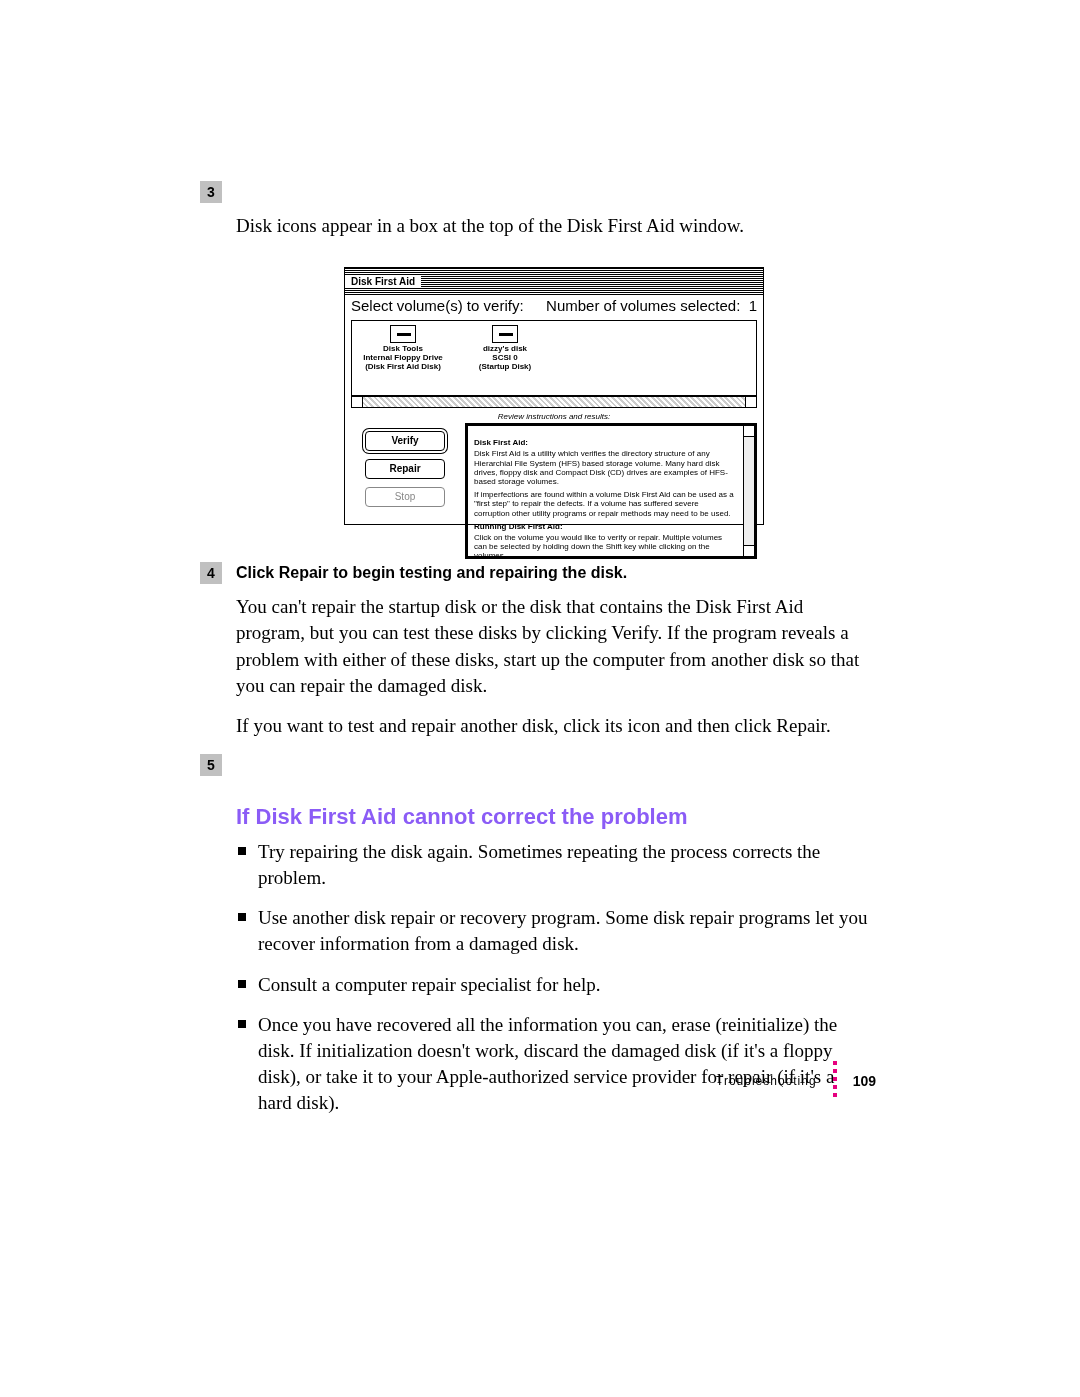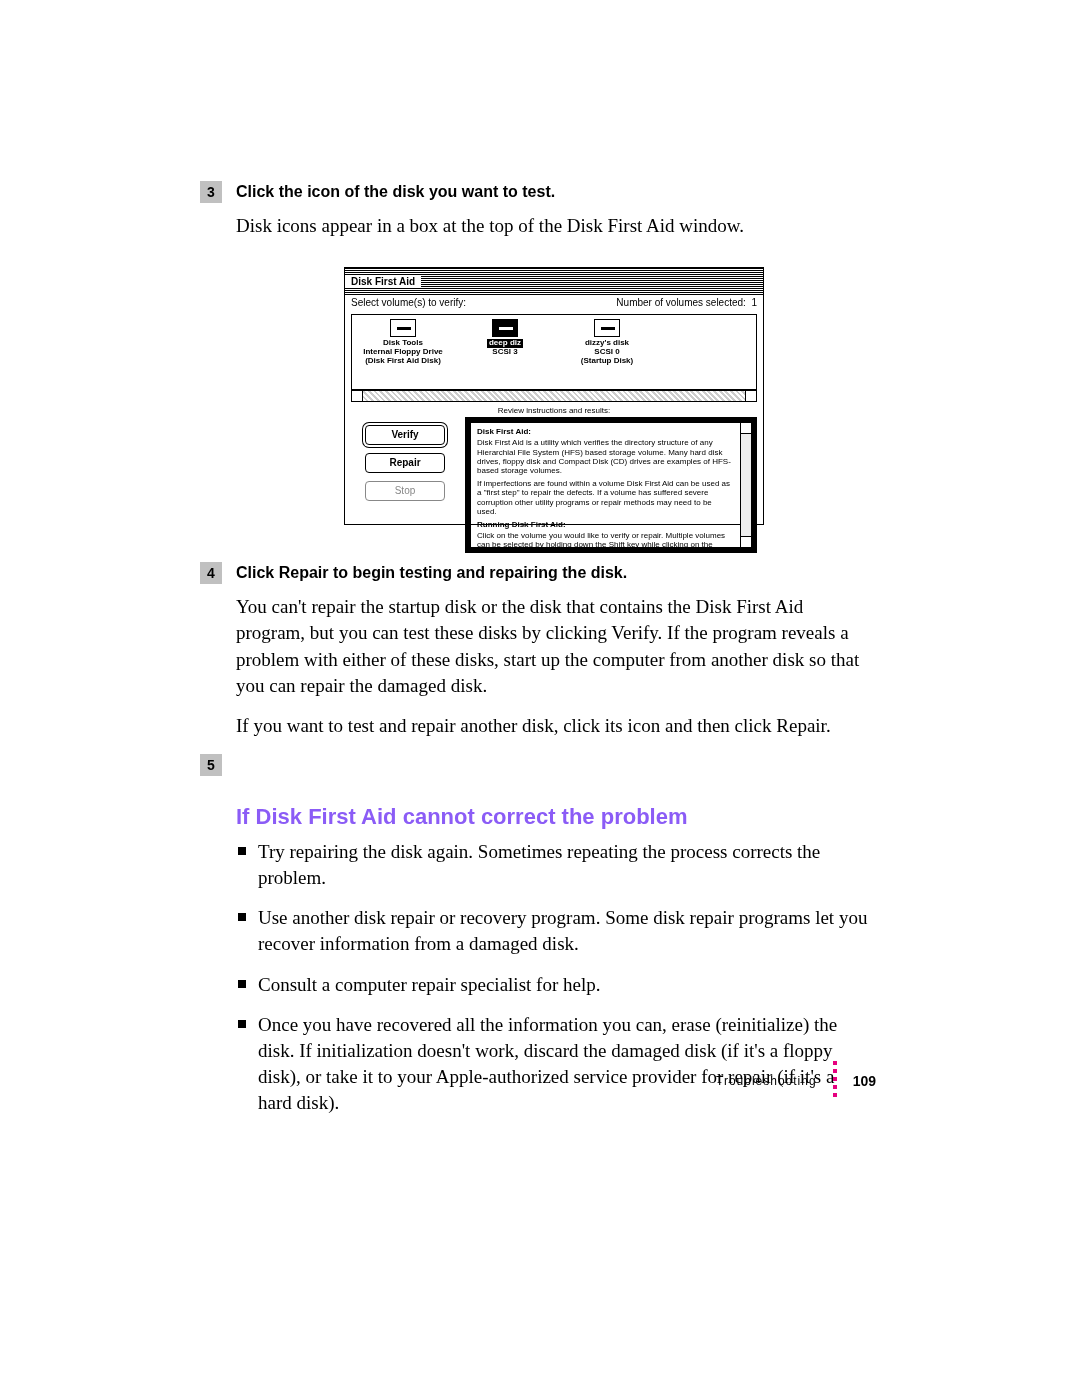--- a/index.html
+++ b/index.html
@@ -93,21 +93,21 @@
     position:relative;
     border-bottom:1px solid #000;
     background: repeating-linear-gradient(to bottom, #000 0 1px, #fff 1px 2px);
   }
   .shot .titlebar .tlabel{
     background:#fff; padding:0 6px; font-weight:bold; font-size:10px;
   }
   .shot .hdr {
     display:flex; justify-content:space-between;
     padding: 2px 6px;
-    font-size: 10px;
+    font-size: 15px;
   }
   .shot .vols {
     margin: 4px 6px 0 6px;
     height: 76px;
     border:1px solid #000;
     display:flex;
     overflow:hidden;
   }
   .shot .volcol {
     width: 102px;
@@ -135,21 +135,21 @@
     border:1px solid #000;
     background: repeating-linear-gradient(45deg,#fff 0 2px,#ccc 2px 4px);
     position:relative;
   }
   .shot .scrollbar-h .lbtn, .shot .scrollbar-h .rbtn{
     position:absolute; top:-1px; width:12px; height:12px; border:1px solid #000; background:#fff;
   }
   .shot .scrollbar-h .lbtn{left:-1px;}
   .shot .scrollbar-h .rbtn{right:-1px;}
   .shot .review-label{
-    text-align:center; font-size:8px; margin-top:4px;
+    text-align:center; font-size:8px; margin-top:4px;font-style:italic;
   }
   .shot .lower {
     display:flex; gap:6px;
     margin:2px 6px 6px 6px;
     height: 136px;
   }
   .shot .btns {
     width: 108px;
     display:flex; flex-direction:column; gap:8px;
     padding-top:8px;
@@ -161,24 +161,24 @@
     border-radius:4px;
     text-align:center;
     line-height:18px;
     font-size:10px;
     background:#fff;
   }
   .mac-btn.thick { box-shadow: 0 0 0 2px #fff, 0 0 0 3px #000; }
   .mac-btn.disabled { color:#888; border-color:#888;}
   .shot .results {
     flex:1;
-    border:6px solid #000000;
+    border:3px solid #000000;
     font-size:8px;
     line-height:1.15;
-    padding:4px 6px;
+    padding:12px 6px;
     overflow:hidden;
     position:relative;
   }
   .shot .results .vscroll{
     position:absolute; top:-1px; right:-1px; bottom:-1px; width:12px;
     border:1px solid #000;
     background: #eee;
   }
   .shot .results .vscroll .ubtn, .shot .results .vscroll .dbtn{
     position:absolute; left:-1px; width:12px; height:12px; border:1px solid #000; background:#fff;
@@ -189,47 +189,40 @@
   .shot .results .h{ font-weight:bold; margin-bottom:2px;}
   .shot .results p{ margin:0 0 4px 0;}
 </style>
 </head>
 <body>
 
 <div class="page">
 
   <div class="step">
     <div class="step-badge">3</div>
-    <div class="step-title">Click the icon of the disk you want to test.</div>
   </div>
   <div class="body-indent">
     <p class="body">Disk icons appear in a box at the top of the Disk First Aid window.</p>
 
     <div class="shot">
       <div class="titlebar">
         <span class="tlabel">Disk First Aid</span>
       </div>
       <div class="hdr">
         <span>Select volume(s) to verify:</span>
         <span>
           <span>Number of volumes selected:</span>&nbsp;&nbsp;<span>1</span>
         </span>
       </div>
       <div class="vols">
         <div class="volcol">
           <div class="drv-icon"></div>
           <div>Disk Tools</div>
           <div>Internal Floppy Drive</div>
           <div>(Disk First Aid Disk)</div>
-        </div>
-        <div class="volcol">
-          <div class="drv-icon sel"></div>
-          <div style="background:#000;color:#fff;display:inline-block;padding:0 2px;">deep diz</div>
-          <div>SCSI 3</div>
-          <div></div>
         </div>
         <div class="volcol">
           <div class="drv-icon"></div>
           <div>dizzy's disk</div>
           <div>SCSI 0</div>
           <div>(Startup Disk)</div>
         </div>
       </div>
       <div class="scrollbar-h">
         <div class="lbtn"></div>

